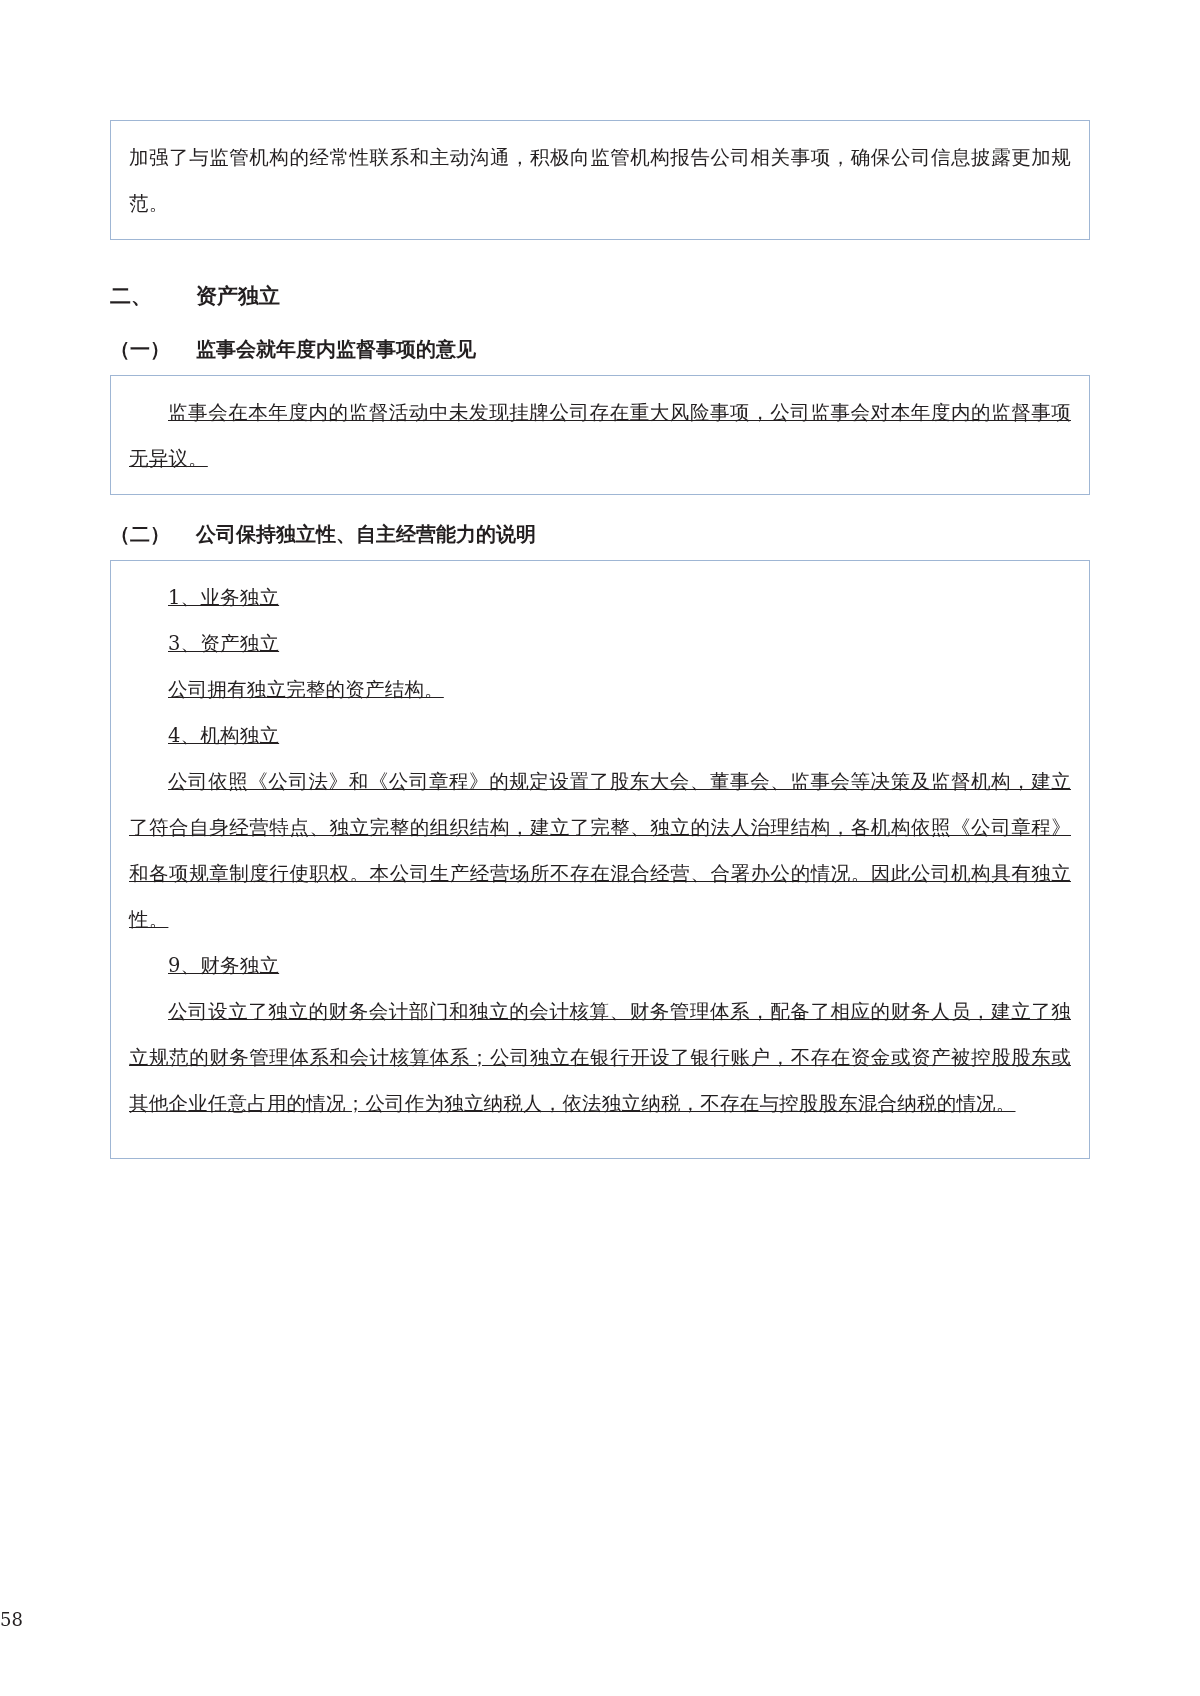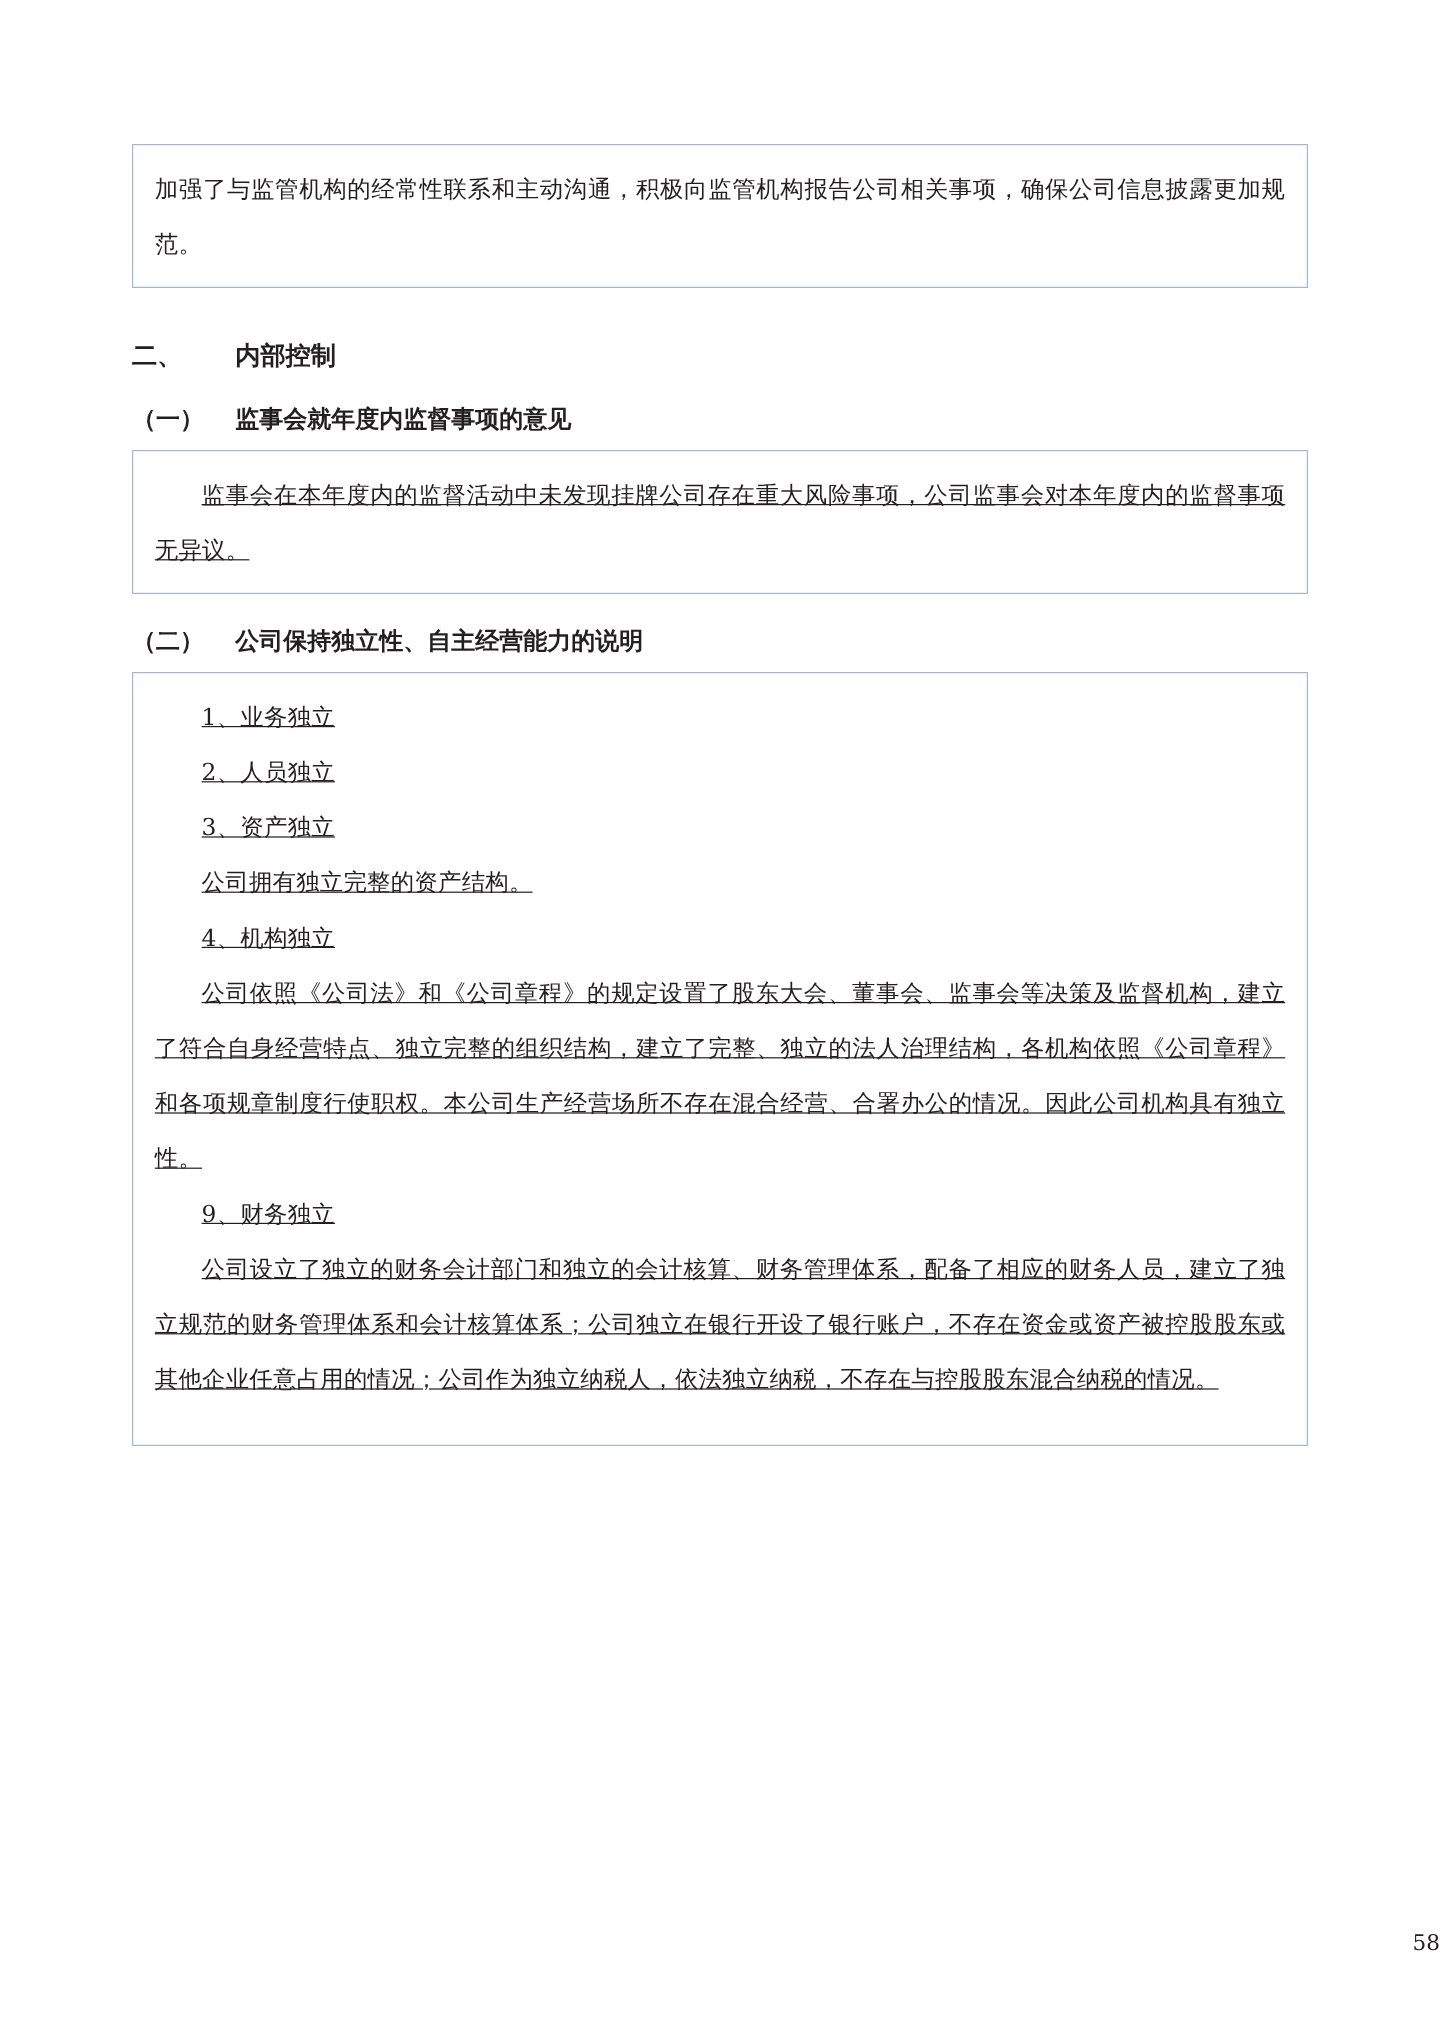--- a/index.html
+++ b/index.html
@@ -66,59 +66,58 @@
     flex: none;
   }
   .block-1 { margin-top: 0; }
   .block-2 { margin-top: 0; }
   .block-3 { margin-top: 6px; padding-bottom: 31px; }
   .page-number {
     position: absolute;
     left: 0;
     right: 0;
     bottom: 66px;
-    text-align: right;
+    text-align: left;
     font-size: 18px;
     color: #231f20;
     font-family: "DejaVu Serif", "Liberation Serif", serif;
     margin-top: 28px;
   }
 </style>
 </head>
 <body>
 
 <div class="page">
   <div class="doc-body">
 
     <div class="boxed block-1">
       <p class="para">加强了与监管机构的经常性联系和主动沟通，积极向监管机构报告公司相关事项，确保公司信息披露更加规范。</p>
     </div>
 
     <div class="section-heading">
       <span class="num">二、</span>
-      <span>内部控制</span>
+      <span>资产独立</span>
     </div>
 
     <div class="sub-heading">
       <span class="num">（一）</span>
       <span>监事会就年度内监督事项的意见</span>
     </div>
 
     <div class="boxed block-2">
       <p class="para indent">监事会在本年度内的监督活动中未发现挂牌公司存在重大风险事项，公司监事会对本年度内的监督事项无异议。</p>
     </div>
 
     <div class="sub-heading">
       <span class="num">（二）</span>
       <span>公司保持独立性、自主经营能力的说明</span>
     </div>
 
     <div class="boxed block-3">
       <p class="para indent">1、业务独立</p>
-      <p class="para indent">2、人员独立</p>
       <p class="para indent">3、资产独立</p>
       <p class="para indent">公司拥有独立完整的资产结构。</p>
       <p class="para indent">4、机构独立</p>
       <p class="para indent">公司依照《公司法》和《公司章程》的规定设置了股东大会、董事会、监事会等决策及监督机构，建立了符合自身经营特点、独立完整的组织结构，建立了完整、独立的法人治理结构，各机构依照《公司章程》和各项规章制度行使职权。本公司生产经营场所不存在混合经营、合署办公的情况。因此公司机构具有独立性。</p>
       <p class="para indent">9、财务独立</p>
       <p class="para indent">公司设立了独立的财务会计部门和独立的会计核算、财务管理体系，配备了相应的财务人员，建立了独立规范的财务管理体系和会计核算体系；公司独立在银行开设了银行账户，不存在资金或资产被控股股东或其他企业任意占用的情况；公司作为独立纳税人，依法独立纳税，不存在与控股股东混合纳税的情况。</p>
     </div>
 
   </div>
 

